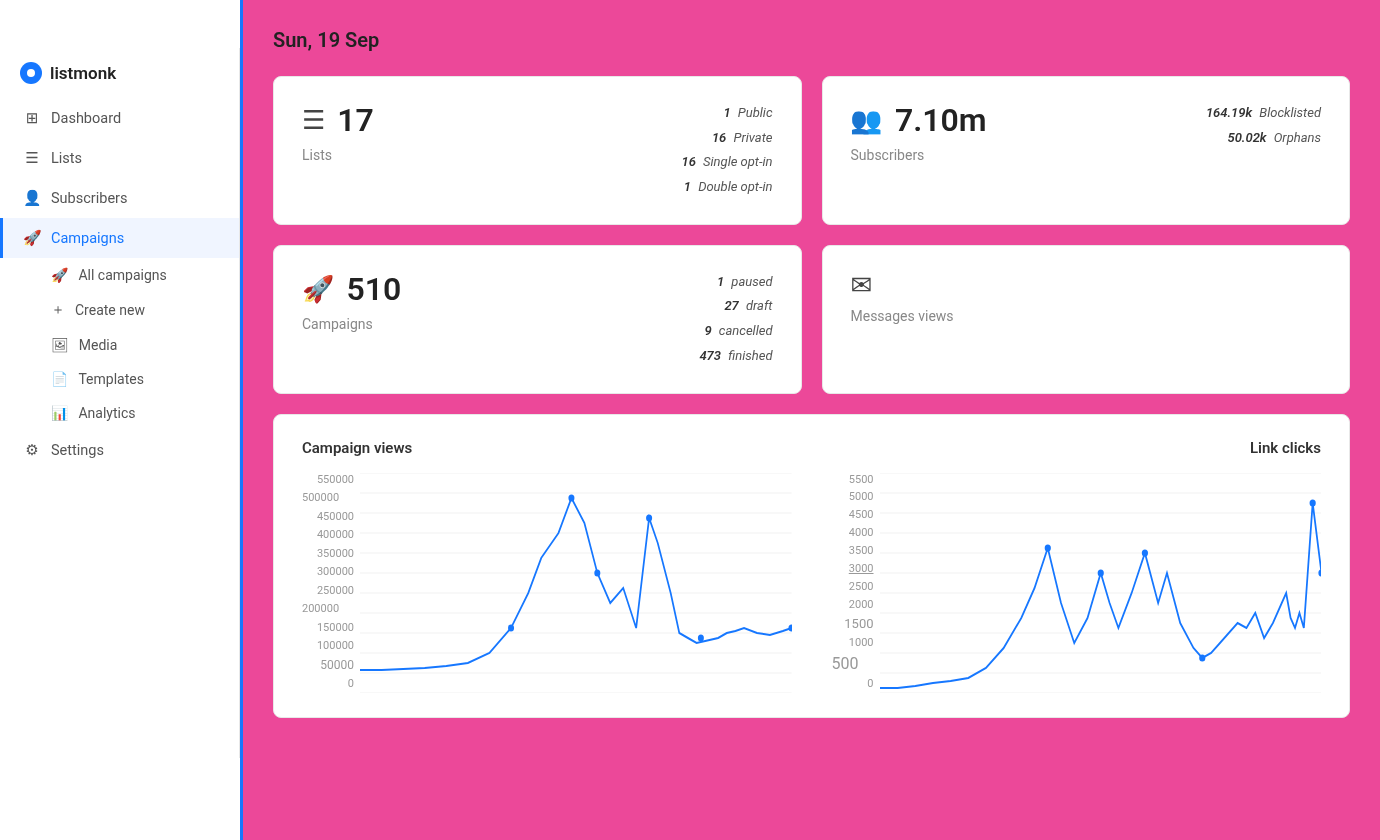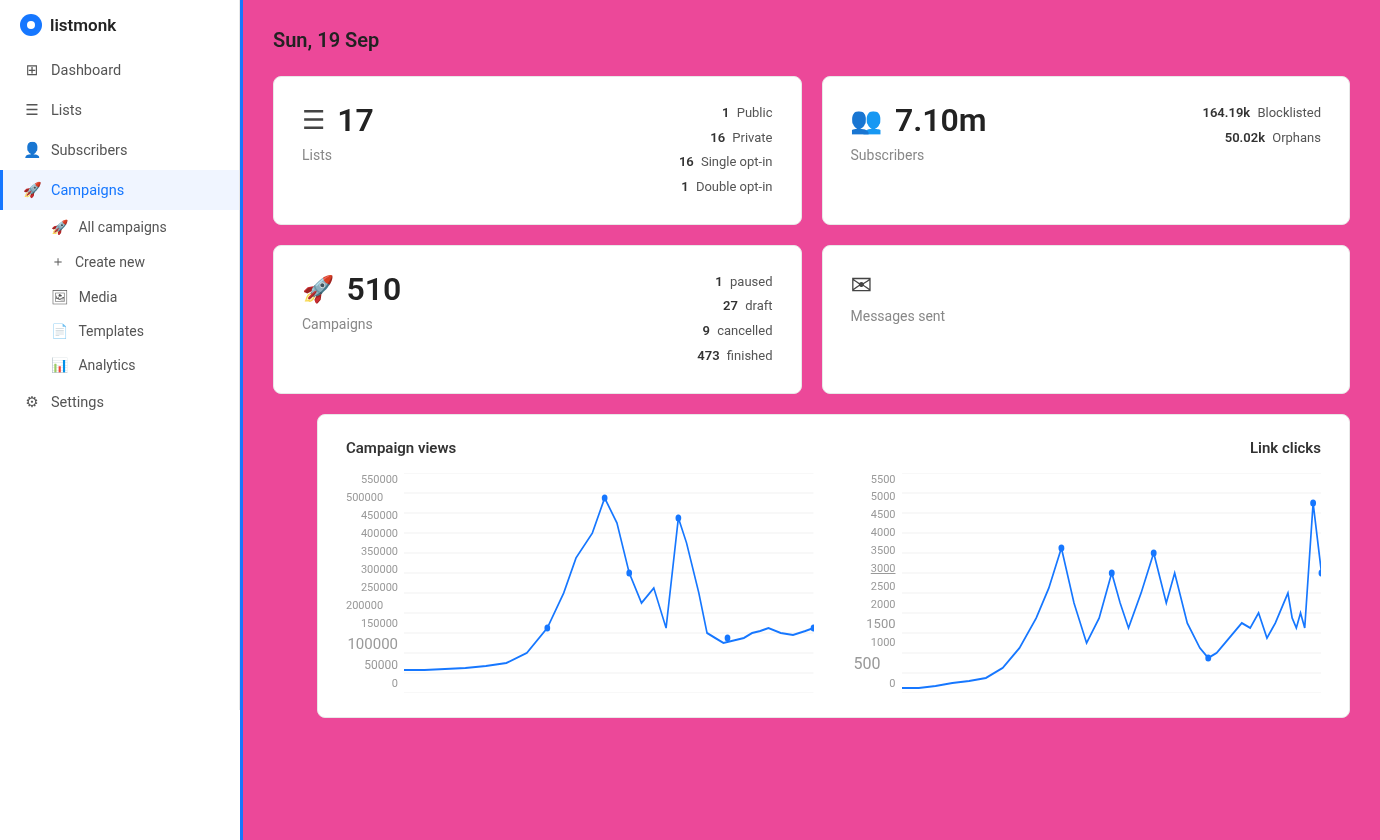--- a/index.html
+++ b/index.html
@@ -7,20 +7,21 @@
 
     
     .sidebar {
       width: 240px;
       min-width: 240px;
       background: #fff;
       border-right: 1px solid #e8e8e8;
       display: flex;
       flex-direction: column;
       height: 710px;
+      margin-top: 48px;
     }
     .logo-area {
       padding: 16px 20px;
       display: flex;
       align-items: center;
       gap: 8px;
       height: 50px;
     }
     .logo-circle {
       width: 22px;
@@ -109,30 +110,30 @@
       margin-bottom: 6px;
     }
     .stat-icon { font-size: 26px; color: #444; }
     .stat-number { font-size: 32px; font-weight: 600; color: #222; }
     .stat-label { font-size: 14px; color: #888; margin-top: 2px; }
     .stat-right {
       font-size: 13px;
       color: #555;
       text-align: right;
       line-height: 1.9;
+      font-style: italic;
     }
     .stat-right .count { font-weight: 600; color: #333; margin-right: 4px; }
 
     
     .charts-container {
       background: #fff;
       border: 1px solid #e8e8e8;
       border-radius: 8px;
       padding: 24px 28px;
-      margin-left: 44px;
     }
     .charts-header {
       display: flex;
       justify-content: space-between;
       margin-bottom: 16px;
     }
     .chart-title { font-size: 15px; font-weight: 600; color: #333; }
     .charts-grid {
       display: grid;
       grid-template-columns: 1fr 1fr;
@@ -252,39 +253,39 @@
         <div><span class="count">9</span> cancelled</div>
         <div><span class="count">473</span> finished</div>
       </div>
     </div>
 
     <div class="stat-card">
       <div class="stat-left">
         <div class="stat-number-row">
           <span class="stat-icon">✉</span>
         </div>
-        <span class="stat-label">Messages sent</span>
+        <span class="stat-label">Messages views</span>
       </div>
       <div class="stat-right"></div>
     </div>
   </div>
 
   <div class="charts-container">
     <div class="charts-header">
       <span class="chart-title">Campaign views</span>
       <span class="chart-title">Link clicks</span>
     </div>
     <div class="charts-grid">
 
       <div class="chart-wrapper">
         <div style="display:flex; gap:0;">
           <div style="width:58px; flex-shrink:0; display:flex; flex-direction:column-reverse; justify-content:space-between; height:220px; padding-bottom:2px;">
             <span style="font-size:11px;color:#999;text-align:right;padding-right:6px;">0</span>
             <span style="font-size:12px;color:#999;text-align:right;padding-right:6px;">50000</span>
-            <span style="font-size:15px;color:#999;text-align:right;padding-right:6px;">100000</span>
+            <span style="font-size:11px;color:#999;text-align:right;padding-right:6px;">100000</span>
             <span style="font-size:11px;color:#999;text-align:right;padding-right:6px;">150000</span>
             <span style="font-size:11px;color:#999;text-align:left;padding-right:6px;">200000</span>
             <span style="font-size:11px;color:#999;text-align:right;padding-right:6px;">250000</span>
             <span style="font-size:11px;color:#999;text-align:right;padding-right:6px;">300000</span>
             <span style="font-size:11px;color:#999;text-align:right;padding-right:6px;">350000</span>
             <span style="font-size:11px;color:#999;text-align:right;padding-right:6px;">400000</span>
             <span style="font-size:11px;color:#999;text-align:right;padding-right:6px;">450000</span>
             <span style="font-size:11px;color:#999;text-align:left;padding-right:6px;">500000</span>
             <span style="font-size:11px;color:#999;text-align:right;padding-right:6px;">550000</span>
           </div>

